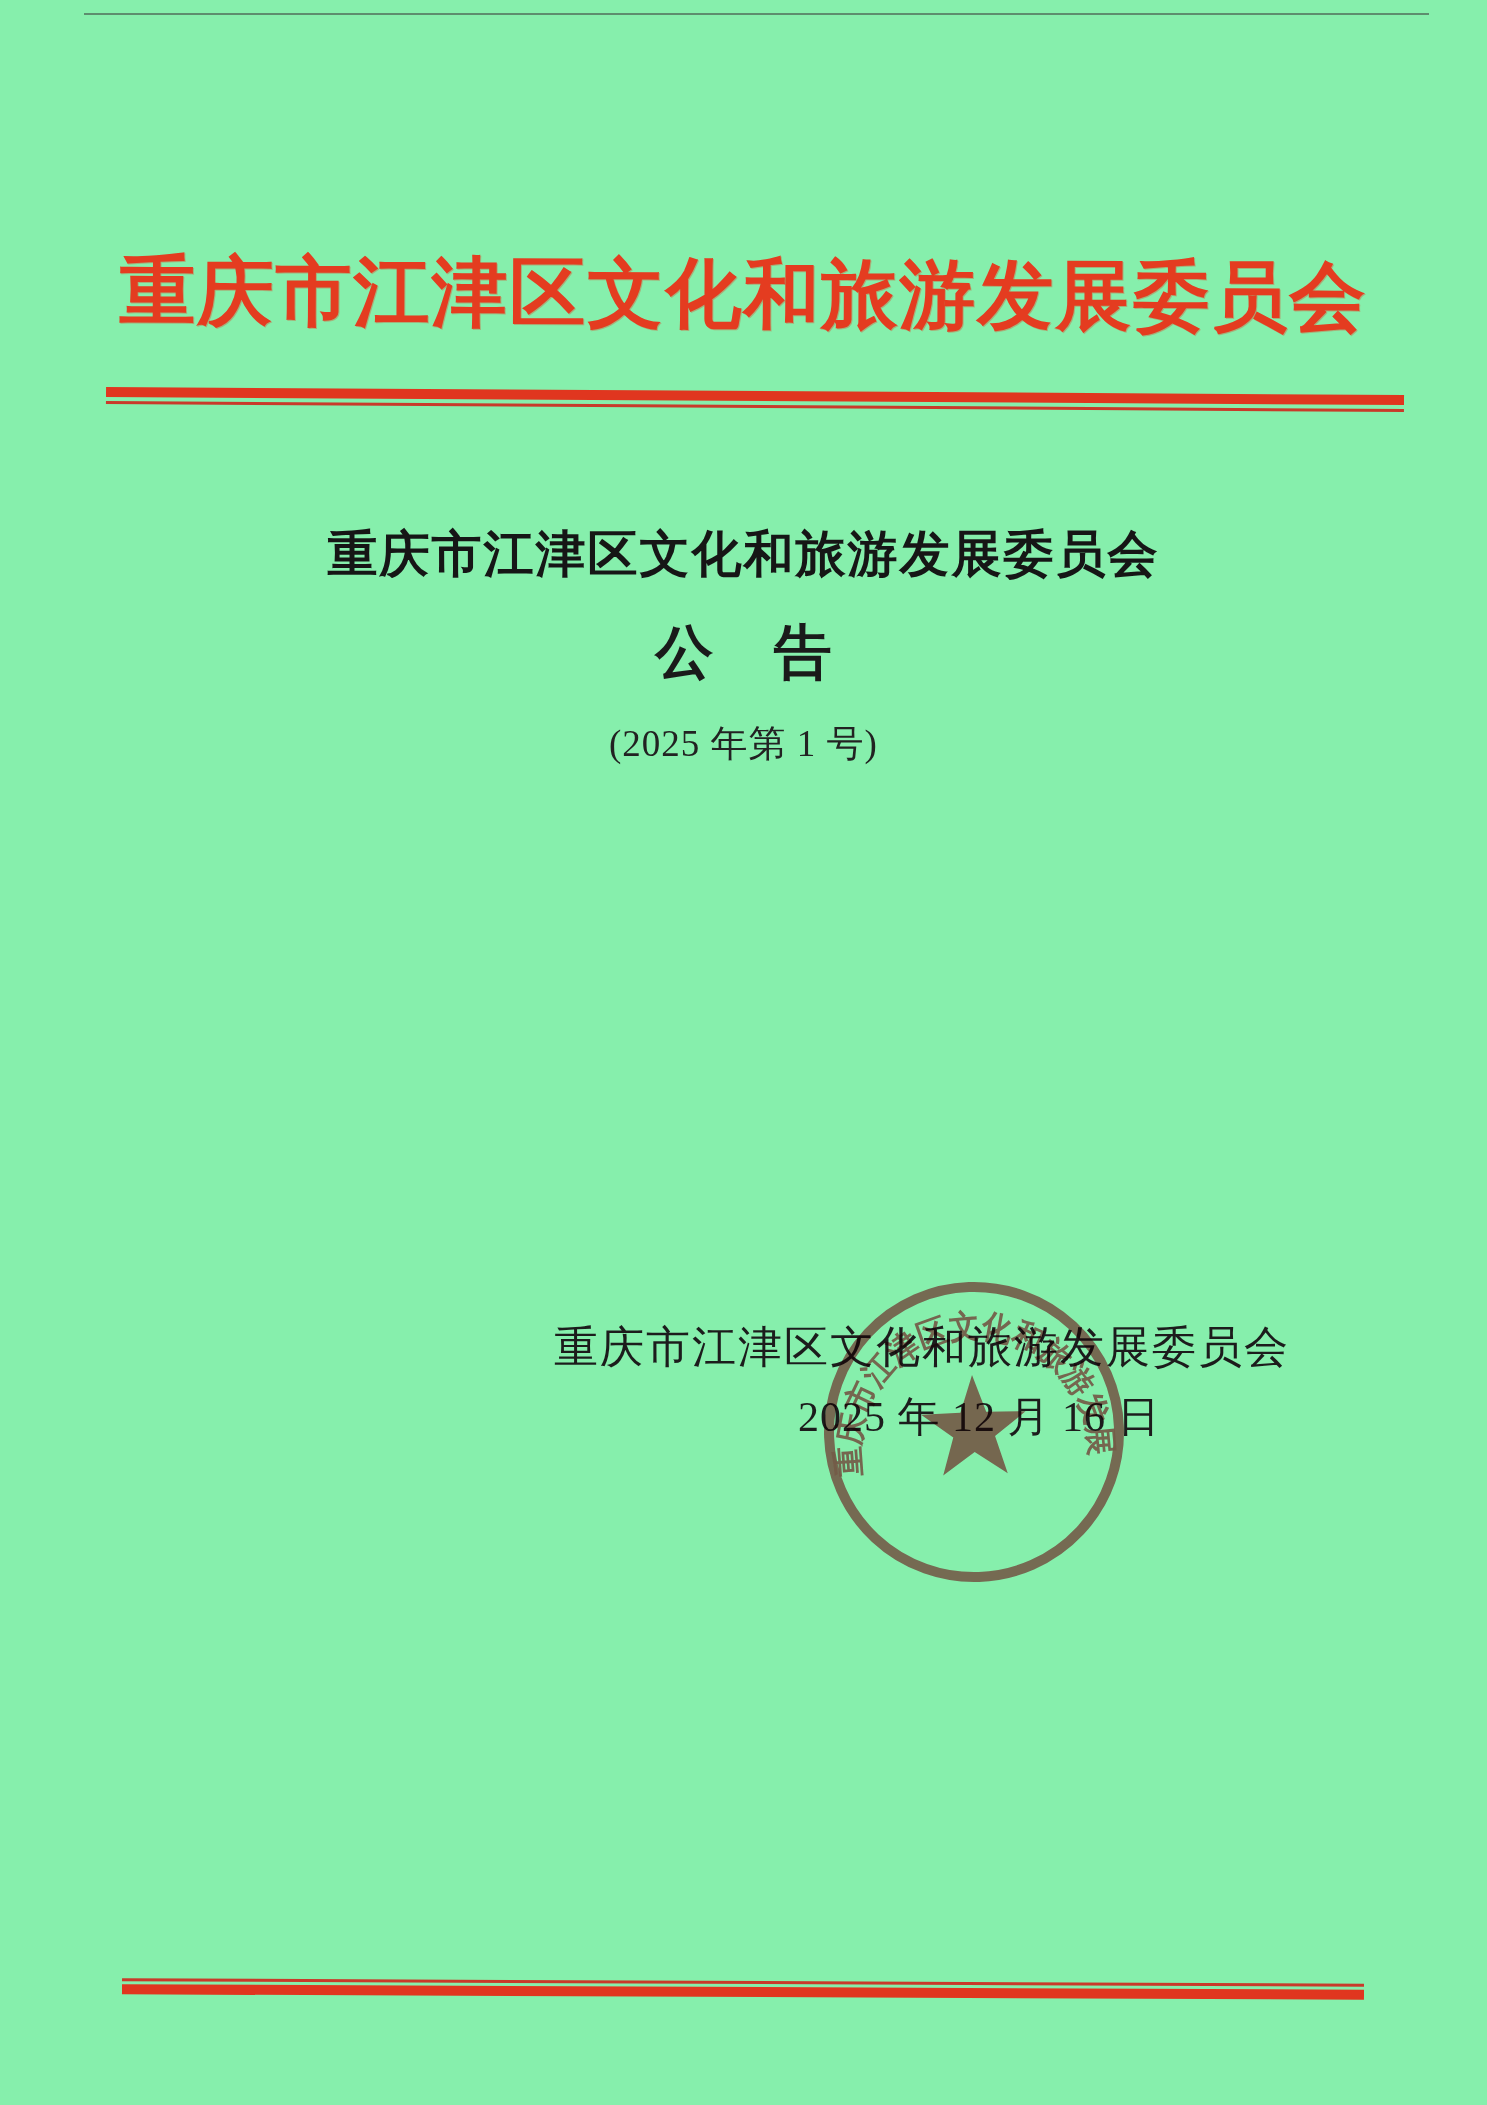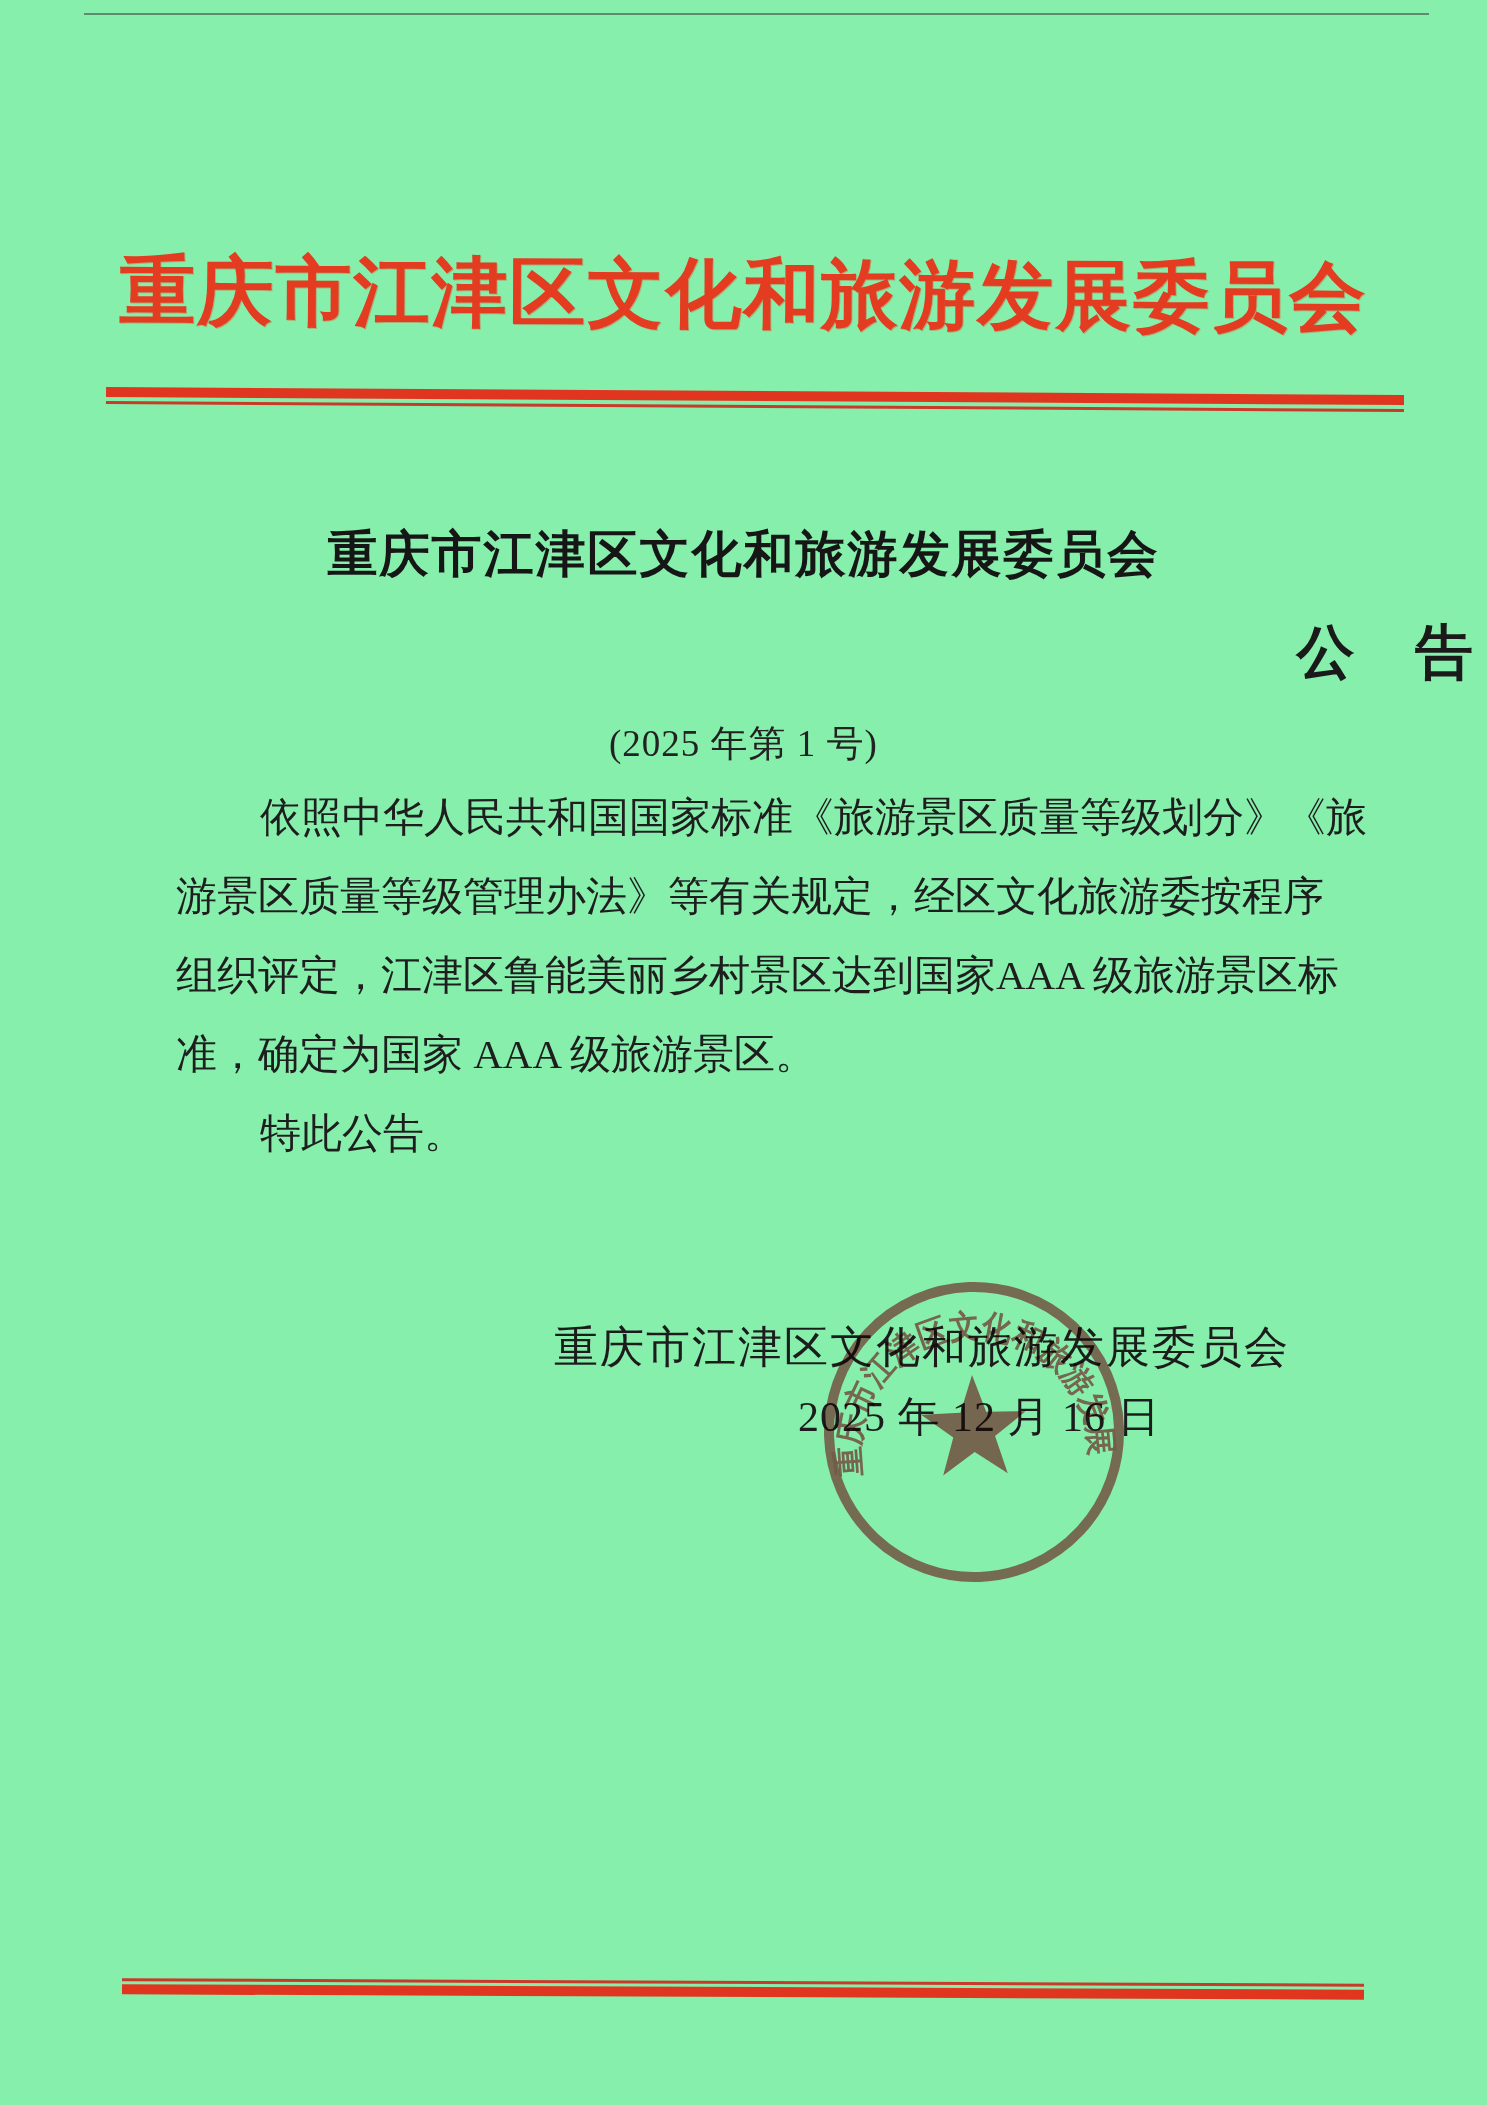--- a/index.html
+++ b/index.html
@@ -37,21 +37,21 @@
   .rule-bottom .thick { height:10px; background:#e0361f; }
 
   
   .doc-title {
     position:absolute; top:524px; left:0; width:100%;
     text-align:center; font-size:50px; line-height:1.2; font-weight:bold;
     color:#161616; letter-spacing:2px;
   }
   .doc-type {
     position:absolute; top:618px; left:0; width:100%;
-    text-align:right; font-size:58px; line-height:1.2; font-weight:bold;
+    text-align:center; font-size:58px; line-height:1.2; font-weight:bold;
     color:#1a1a1a; letter-spacing:14px; word-spacing:18px; text-indent:14px;
   }
   .issue-no {
     position:absolute; top:720px; left:0; width:100%;
     text-align:center; font-size:37px; line-height:1.3;
     color:#222222; letter-spacing:1px;
   }
 
   
   .body-block {
@@ -99,27 +99,20 @@
     <div class="spacer"></div>
     <div class="thin"></div>
   </div>
 
   <div class="doc-title">重庆市江津区文化和旅游发展委员会</div>
 
   <div class="doc-type">公 告</div>
 
   <div class="issue-no">(2025 年第 1 号)</div>
 
-  <div class="body-block">
-    <div class="body-line indent">依照中华人民共和国国家标准《旅游景区质量等级划分》《旅</div>
-    <div class="body-line">游景区质量等级管理办法》等有关规定，经区文化旅游委按程序</div>
-    <div class="body-line">组织评定，江津区鲁能美丽乡村景区达到国家AAA 级旅游景区标</div>
-    <div class="body-line">准，确定为国家 AAA 级旅游景区。</div>
-    <div class="body-line indent">特此公告。</div>
-  </div>
 
   <div class="signature">重庆市江津区文化和旅游发展委员会</div>
 
   <div class="date">2025 年 12 月 16 日</div>
 
   <div class="seal">
     <svg viewBox="0 0 308 308" xmlns="http://www.w3.org/2000/svg">
       <defs>
         <path id="sealTextArc" d="M 40.6 193.4 A 115 115 0 1 1 267.4 193.4" fill="none"></path>
       </defs>

